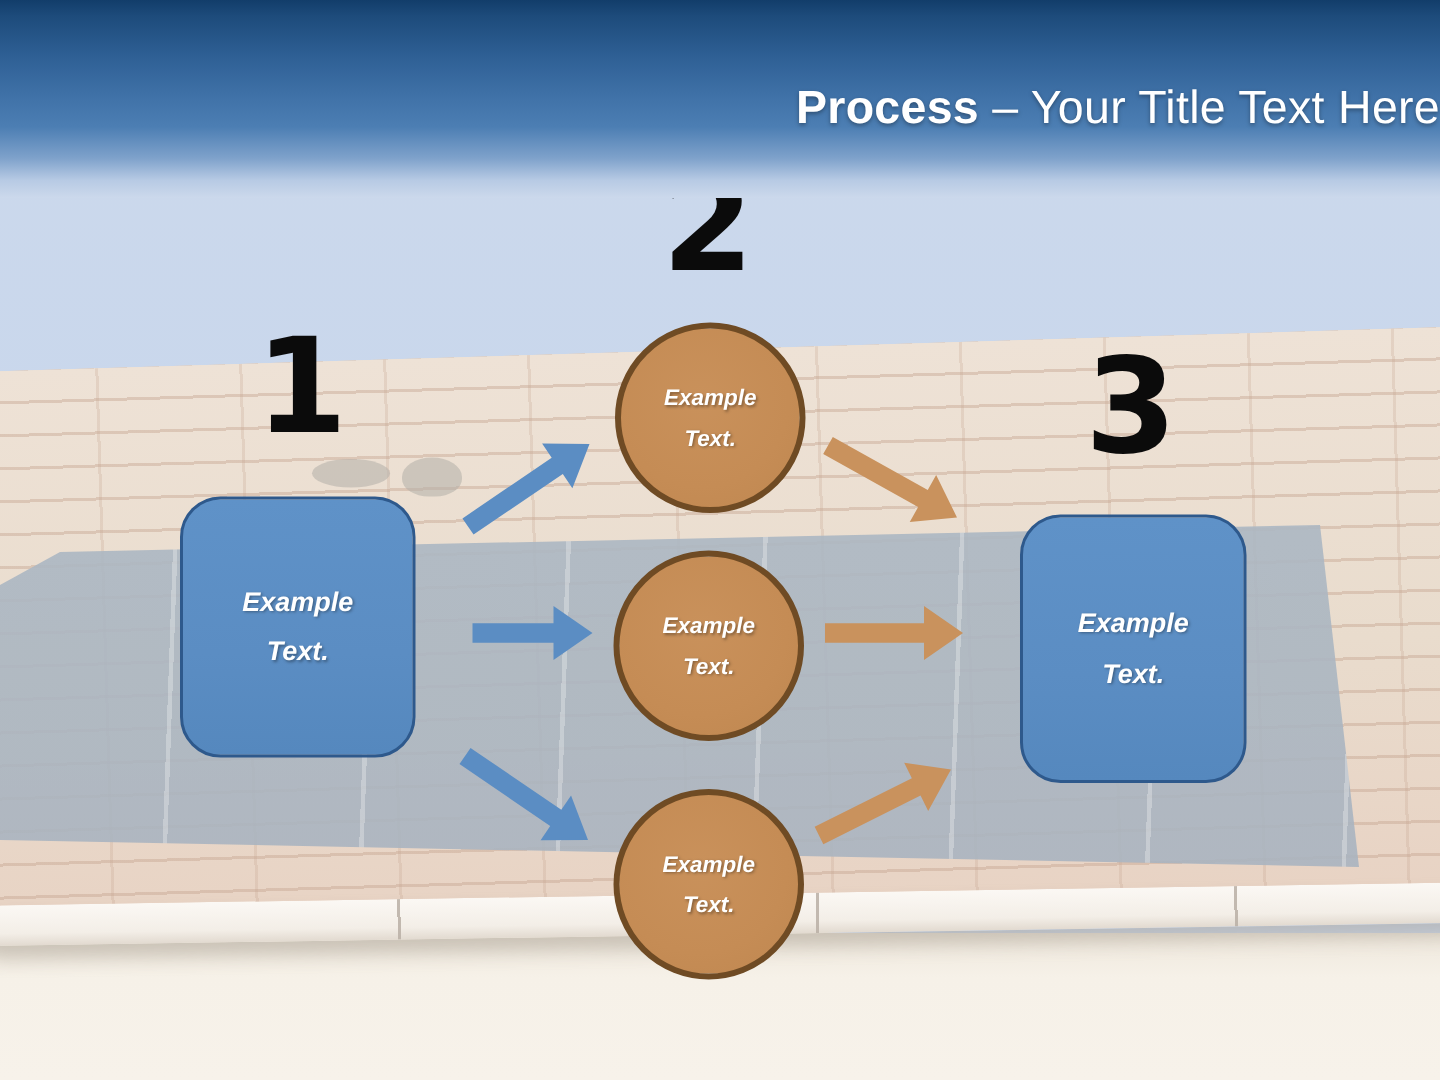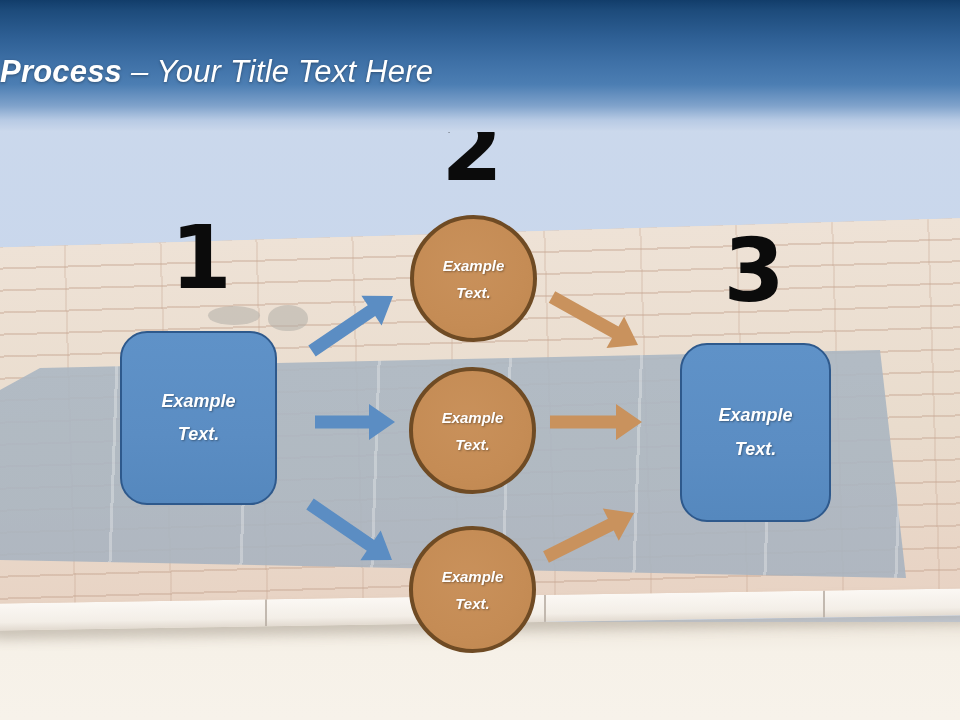--- a/index.html
+++ b/index.html
@@ -39,24 +39,23 @@
   }
   .bg-wall{position:absolute;left:0;top:622px;width:960px;height:98px;background:linear-gradient(180deg,#eee7dc 0%,#f6f1e8 30%,#f7f2ea 100%);}
   
   .header{
     position:absolute;left:0;top:0;width:960px;height:132px;z-index:10;
     background:linear-gradient(180deg,
       #123d6a 0%, #1d4b7b 8%, #2e5f94 28%, #3f71a7 48%, #4c7eb3 64%,
       #7fa2cb 80%, #b7cae4 91%, #ccd9ec 100%);
   }
   .title{
-    position:absolute;left:0;top:54px;width:960px;text-align:left;
+    position:absolute;left:0;top:54px;width:960px;text-align:right;
     color:#fff;font-size:31px;letter-spacing:.2px;
     text-shadow:0 1px 3px rgba(0,0,0,.35);
-    font-style:italic;
   }
   .title-bold{font-weight:700;}
   .title-rest{font-weight:400;}
   
   .step-number{
     position:absolute;z-index:6;width:90px;text-align:center;
     font-family:"DejaVu Sans",sans-serif;font-weight:900;font-size:88px;line-height:1;
     color:#0b0b0b;
   }
   .num-1{left:156px;top:214px;}

